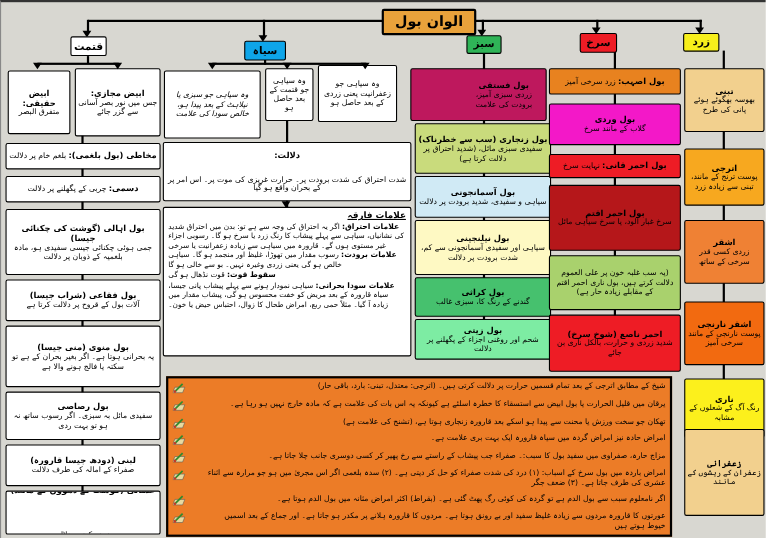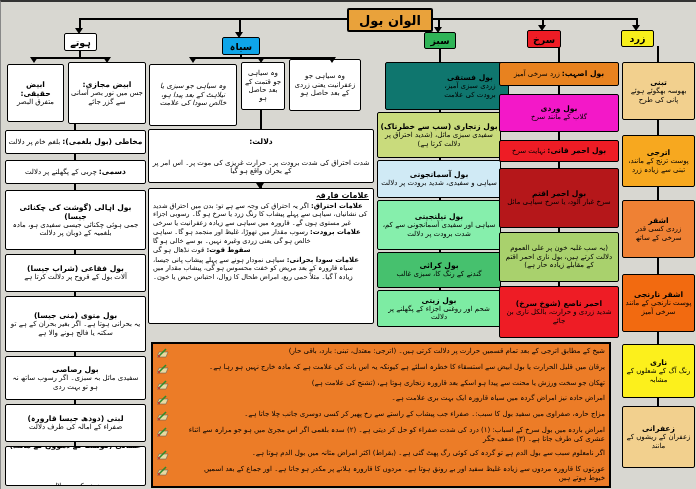--- a/index.html
+++ b/index.html
@@ -58,21 +58,21 @@
   <div class="arr" style="left:256px;top:55px;"></div>
   <div class="arr" style="left:327px;top:55px;"></div>
   <div class="vl" style="left:259px;top:108px;height:80px;"></div>
   <div class="arr" style="left:255px;top:181px;"></div>
 
   <div class="vl" style="left:438px;top:46px;height:244px;"></div>
   <div class="vl" style="left:557px;top:45px;height:241px;"></div>
   <div class="vl" style="left:656px;top:44px;height:366px;"></div>
 
   <div class="title" style="left: 346px; top: 6px; width: 86px; height: 24px; background: rgb(233, 162, 59);">الوان بول</div>
-  <div class="hdr" style="left:63px;top:31px;width:33px;height:18px;">ہوتے</div>
+  <div class="hdr" style="left:63px;top:31px;width:33px;height:18px;">قتمت</div>
   <div class="hdr" style="left: 221px; top: 35px; width: 38px; height: 18px; background: #0ea5e9;">سیاہ</div>
   <div class="hdr" style="left: 423px; top: 30px; width: 32px; height: 17px; background: rgb(47, 180, 87);">سبز</div>
   <div class="hdr" style="left: 526px; top: 28px; width: 34px; height: 18px; background: rgb(238, 28, 37);">سرخ</div>
   <div class="hdr" style="left: 620px; top: 28px; width: 33px; height: 17px; background: rgb(247, 239, 27);">زرد</div>
 
   <div class="box" style="left:6px;top:62px;width:57px;height:58px;">
     <b>ابیض حقیقی:</b>
     <span>متفرق البصر</span>
   </div>
   <div class="box" style="left:67px;top:60px;width:78px;height:62px;">
@@ -126,33 +126,33 @@
     <span>شدت احتراق کی شدت برودت پر۔ حرارت غریزی کی موت پر۔ اس امر پر کے بحران واقع ہو گیا</span>
   </div>
   <div class="box big-sign" style="left:147px;top:186px;width:226px;height:136px;">
     <b class="bs-title">علامات فارقہ</b>
     <p><b>علامات احتراق:</b> <span>اگر یہ احتراق کی وجہ سے ہے تو: بدن میں احتراق شدید کی نشانیاں، سیاہی سے پہلے پیشاب کا رنگ زرد یا سرخ ہو گا۔ رسوبی اجزاء غیر مستوی ہوں گے۔ قارورہ میں سیاہی سے زیادہ زعفرانیت یا سرخی</span></p>
     <p><b>علامات برودت:</b> <span>رسوب مقدار میں تھوڑا، غلیظ اور منجمد ہو گا۔ سیاہی خالص ہو گی یعنی زردی وغیرہ نہیں۔ بو سے خالی ہو گا</span></p>
     <p><b>سقوط قوت:</b> <span>قوت نڈھال ہو گی</span></p>
     <p><b>علامات سودا بحرانی:</b> <span>سیاہی نمودار ہونے سے پہلے پیشاب پانی جیسا، سیاہ قارورہ کے بعد مریض کو خفت محسوس ہو گی، پیشاب مقدار میں زیادہ آ گیا۔ مثلاً حمی ربع، امراض طحال کا زوال، احتباس حیض یا خون۔</span></p>
   </div>
 
-  <div class="box" style="left: 384px; top: 60px; width: 124px; height: 48px; background: #0f766e; padding-left: 48px;">
+  <div class="box" style="left: 372px; top: 60px; width: 124px; height: 48px; background: #be185d; padding-left: 48px;">
     <b>بول فستقی</b>
     <span>زردی سبزی آمیز، برودت کی علامت</span>
   </div>
   <div class="box" style="left: 376px; top: 110px; width: 124px; height: 46px; background: rgb(201, 219, 124);">
     <b>بول زنجاری (سب سے خطرناک)</b>
     <span>سفیدی سبزی مائل، (شدید احتراق پر دلالت کرتا ہے)</span>
   </div>
   <div class="box" style="left: 376px; top: 158px; width: 124px; height: 38px; background: rgb(208, 234, 245);">
     <b>بول آسمانجونی</b>
     <span>سیاہی و سفیدی، شدید برودت پر دلالت</span>
   </div>
-  <div class="box" style="left: 376px; top: 198px; width: 124px; height: 50px; background: #86efac; text-align: center;">
+  <div class="box" style="left: 376px; top: 198px; width: 124px; height: 50px; background: #fef9c3; text-align: center;">
     <b>بول نیلنجینی</b>
     <span>سیاہی اور سفیدی آسمانجونی سے کم، شدت برودت پر دلالت</span>
   </div>
   <div class="box" style="left: 376px; top: 250px; width: 124px; height: 36px; background: rgb(70, 193, 110);">
     <b>بول کراثی</b>
     <span>گندنے کے رنگ کا، سبزی غالب</span>
   </div>
   <div class="box" style="left: 376px; top: 288px; width: 124px; height: 37px; background: rgb(125, 236, 163);">
     <b>بول زیتی</b>
     <span>شحم اور روغنی اجزاء کے پگھلنے پر دلالت</span>
@@ -195,21 +195,21 @@
     <span>زردی کسی قدر سرخی کے ساتھ</span>
   </div>
   <div class="box" style="left: 621px; top: 272px; width: 73px; height: 58px; background: rgb(242, 106, 16);">
     <b>اشقر نارنجی</b>
     <span>پوست نارنجی کے مانند سرخی آمیز</span>
   </div>
   <div class="box" style="left: 621px; top: 342px; width: 73px; height: 54px; background: rgb(252, 240, 28);">
     <b>ناری</b>
     <span>رنگ آگ کے شعلوں کے مشابہ</span>
   </div>
-  <div class="box" style="left: 621px; top: 404px; width: 73px; height: 62px; background: rgb(242, 208, 142);">
+  <div class="box" style="left: 621px; top: 388px; width: 73px; height: 79px; background: rgb(242, 208, 142); font-family: Liberation Serif, serif;">
     <b>زعفرانی</b>
     <span>زعفران کے ریشوں کے مانند</span>
   </div>
 
   <div class="notes" style="left: 150px; top: 340px; width: 460px; height: 146px; background: rgb(236, 124, 39);">
     <div class="note-row">
       <svg class="bullet" viewBox="0 0 12 10" width="12" height="10">
           <polygon points="0,9 9,9 11,4 2,4" fill="#e8d9a0" stroke="#555" stroke-width="0.5"></polygon>
           <path d="M2 8 L9 1" stroke="#2e8b2e" stroke-width="1.6" fill="none"></path>
           <circle cx="2" cy="8" r="1.2" fill="#c0392b"></circle>

